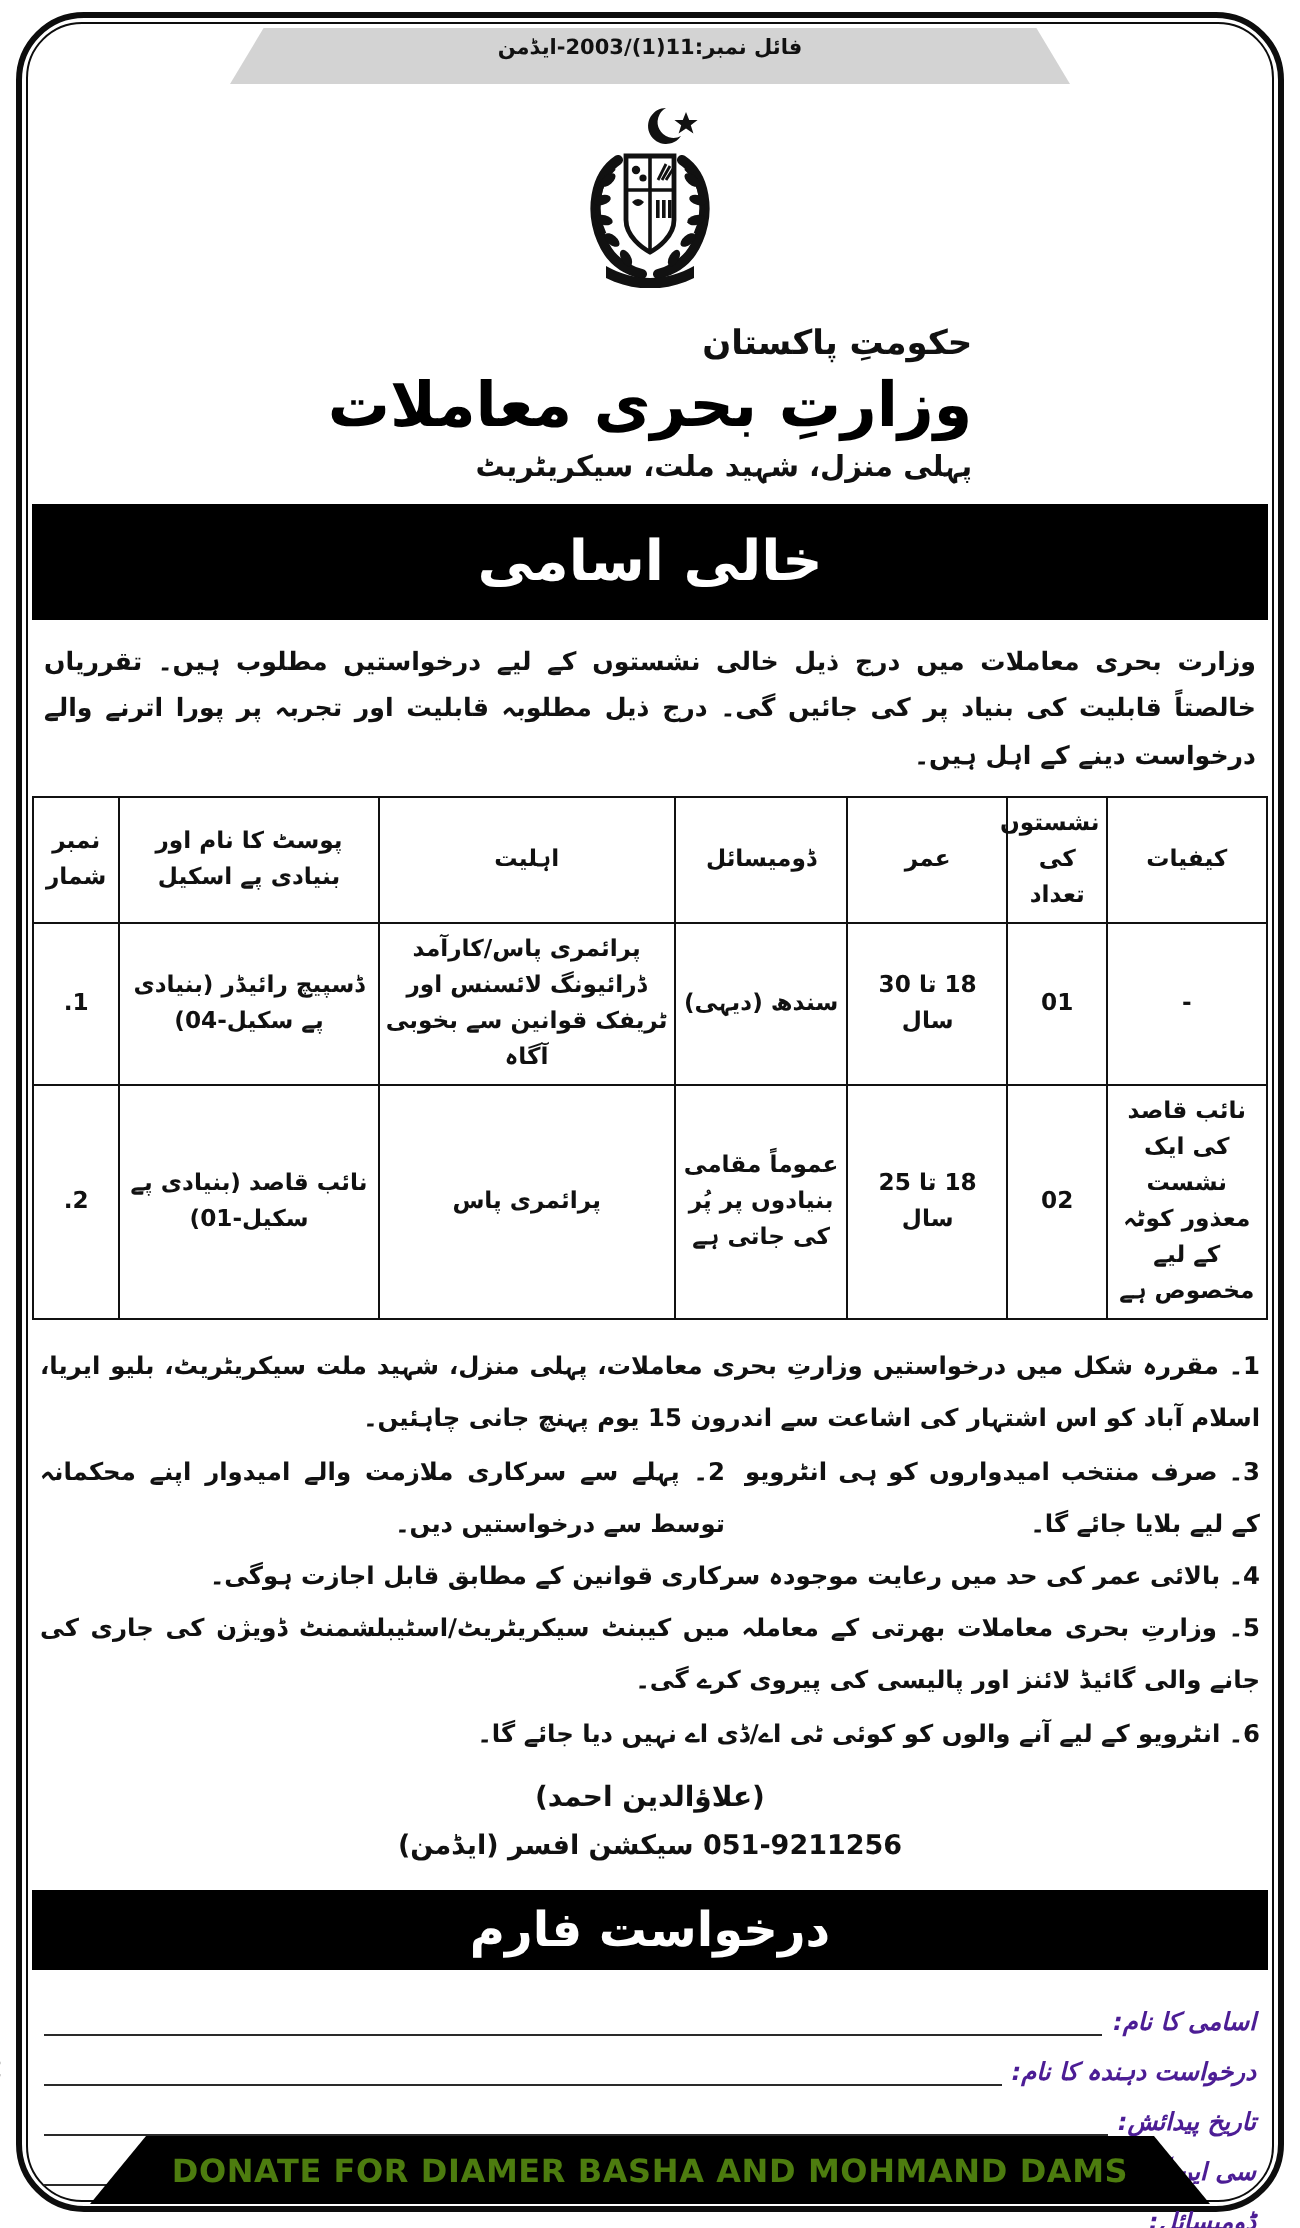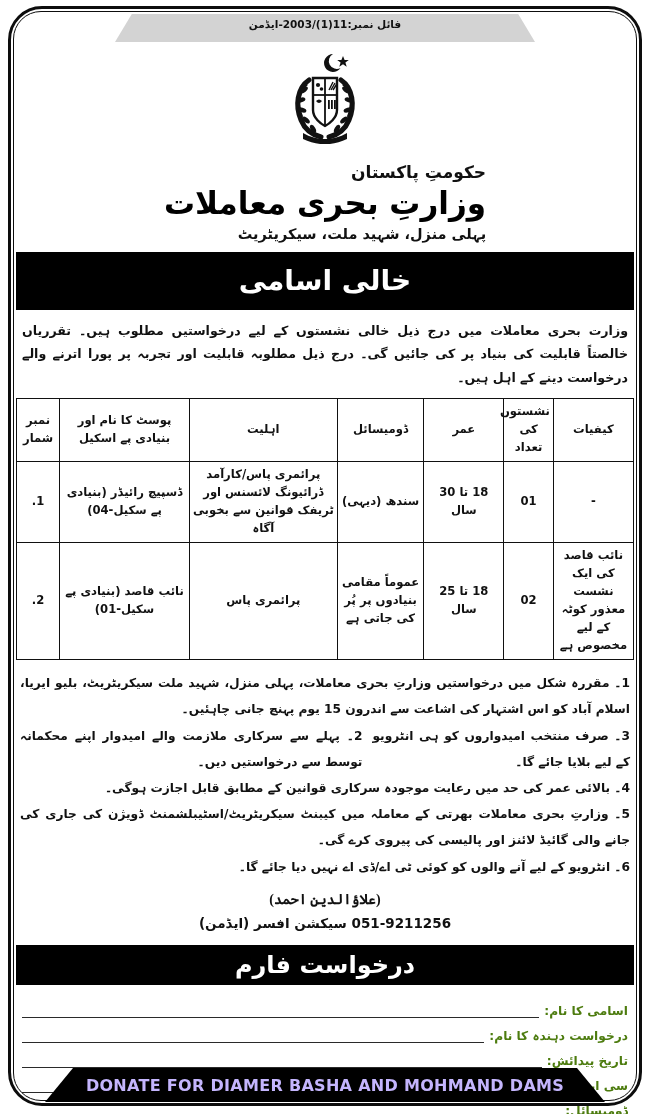--- a/index.html
+++ b/index.html
@@ -219,21 +219,20 @@
   .signature {
     direction: rtl;
     text-align: center;
     padding: 6px 0 4px 0;
     line-height: 1.7;
   }
   .sig-name {
     font-size: 14px;
     font-weight: bold;
     color: #111;
-    font-family: Liberation Serif, serif;
   }
   .sig-desig {
     font-size: 13.5px;
     font-weight: bold;
     color: #111;
   }
   .sig-desig .phone {
     direction: ltr;
     display: inline-block;
     unicode-bidi: embed;
@@ -247,24 +246,25 @@
   }
   .form-row {
     display: flex;
     flex-direction: row;
     align-items: flex-end;
     height: 25px;
   }
   .form-label {
     font-size: 12.2px;
     font-weight: bold;
-    color: #4d7c0f;
+    color: #4c1d95;
     white-space: nowrap;
     padding-bottom: 2px;
     flex: 0 0 auto;
+    font-style: italic;
   }
   .form-line {
     flex: 1 1 auto;
     border-bottom: 1.4px solid #2a2a2a;
     height: 14px;
     margin: 0 5px 2px 0;
   }
 
   
   .pid {
@@ -283,21 +283,21 @@
 
   
   .footer-banner {
     position: absolute;
     left: 50%;
     transform: translateX(-50%);
     bottom: 12px;
     width: 560px;
     height: 34px;
     background: #000;
-    color: #c4b5fd;
+    color: #4d7c0f;
     display: flex;
     align-items: center;
     justify-content: center;
     font-size: 16px;
     font-weight: bold;
     letter-spacing: 0.3px;
     direction: ltr;
     clip-path: polygon(5% 0%, 95% 0%, 100% 100%, 0% 100%);
   }
 </style>

